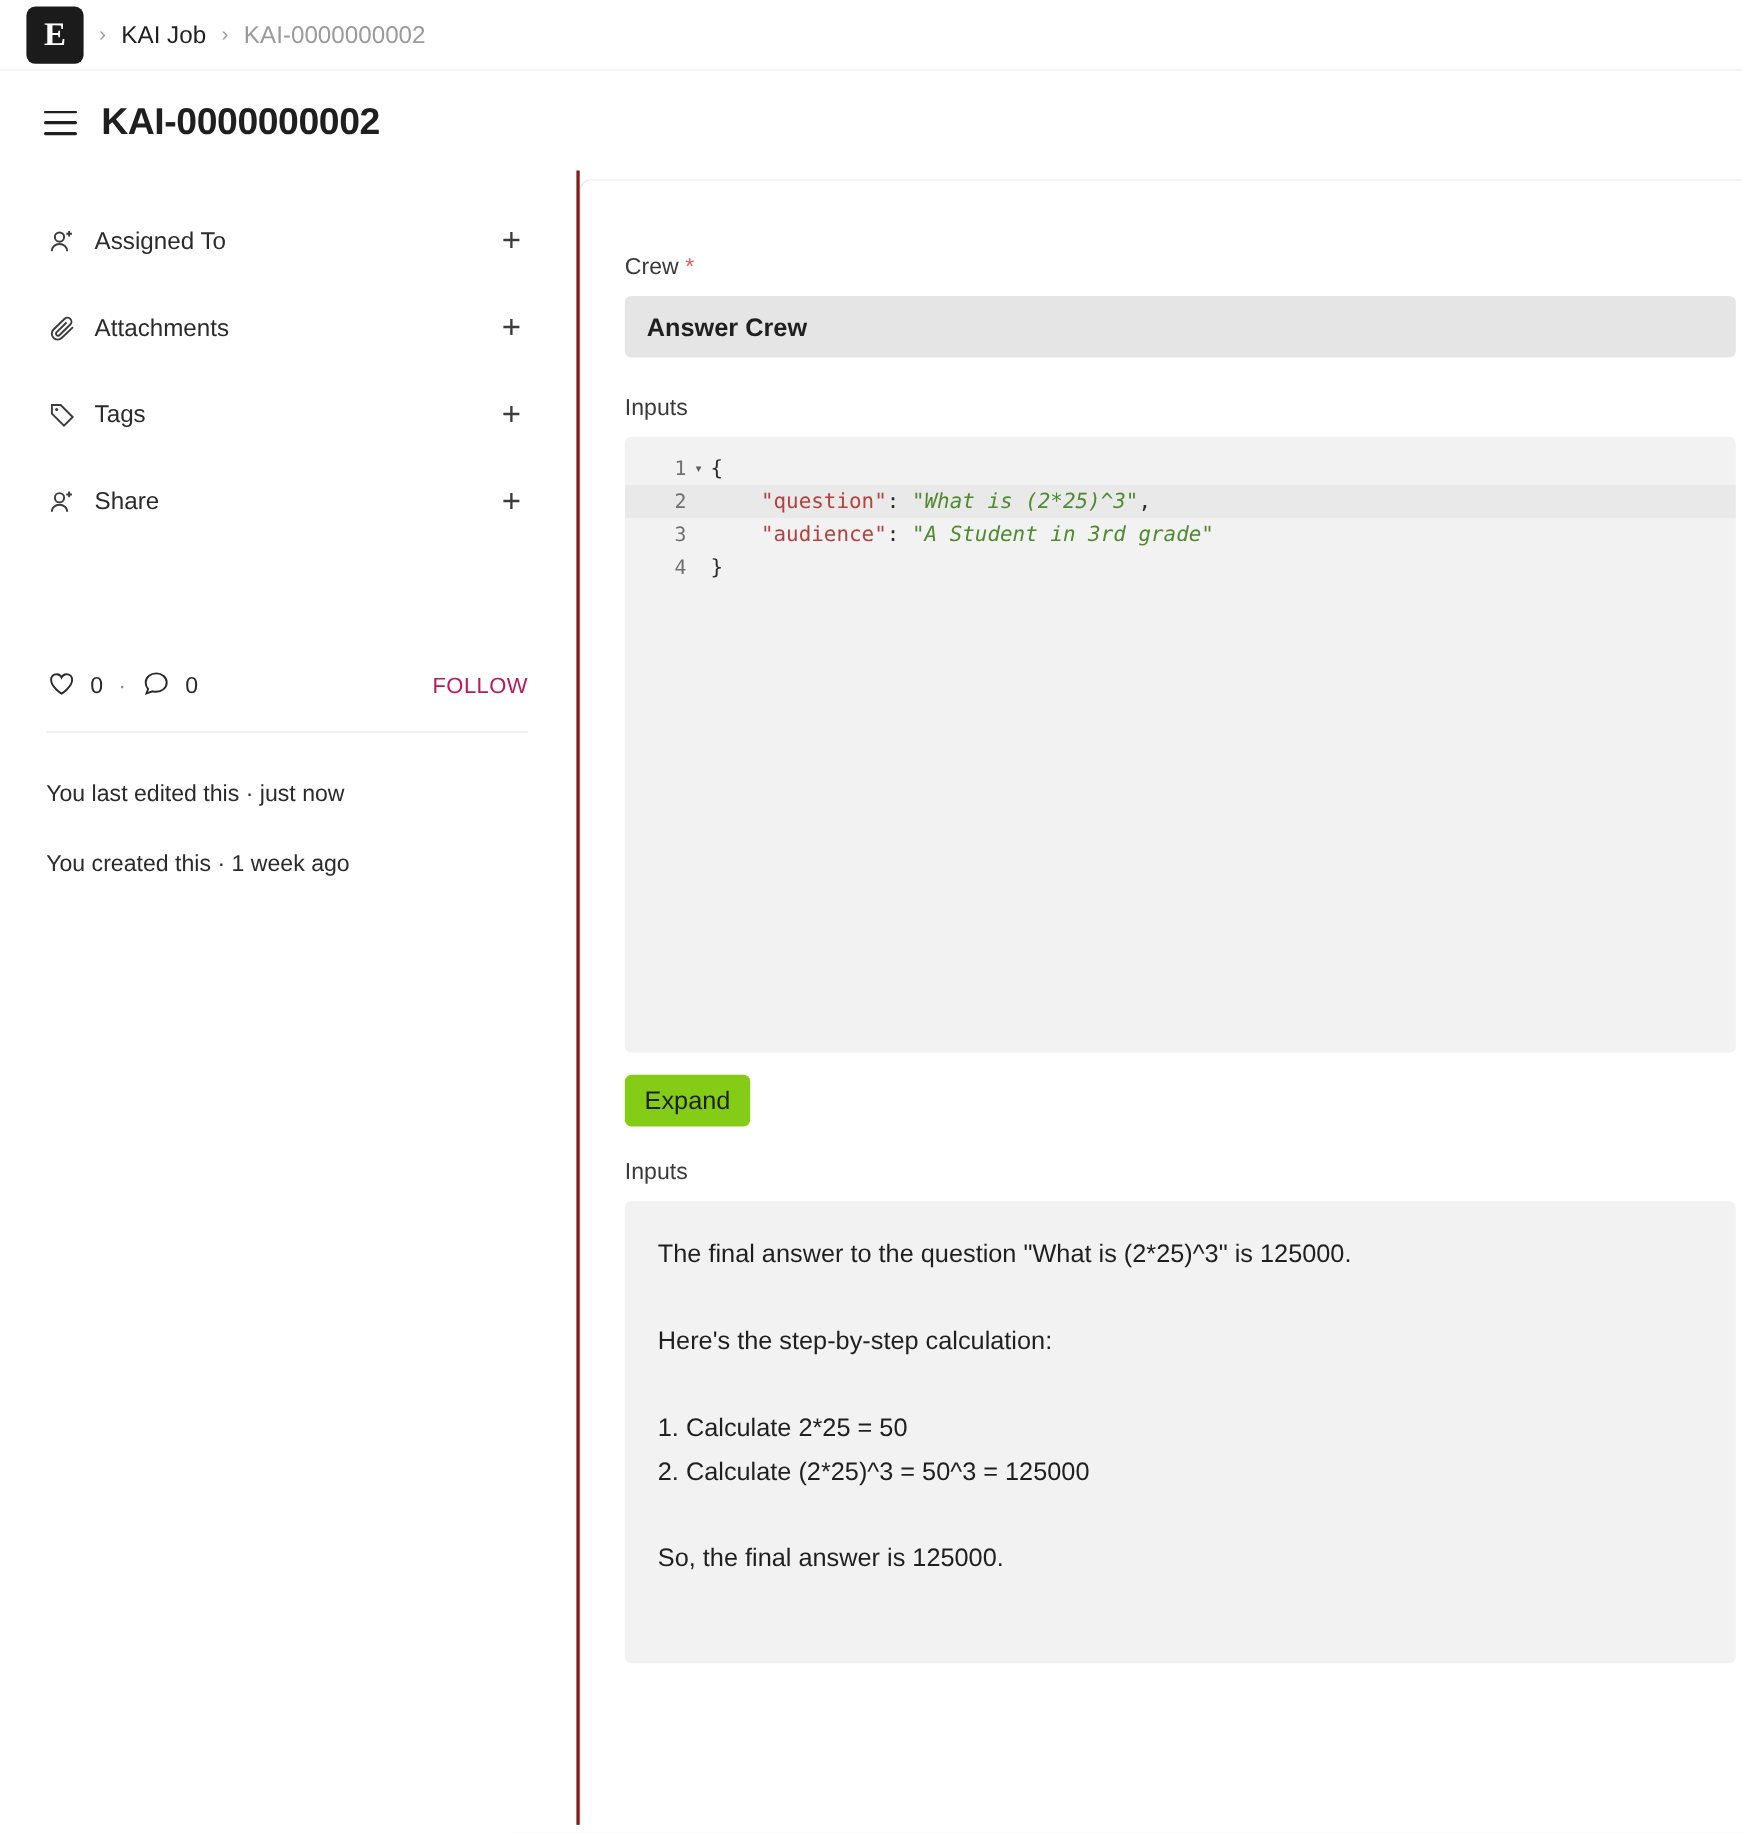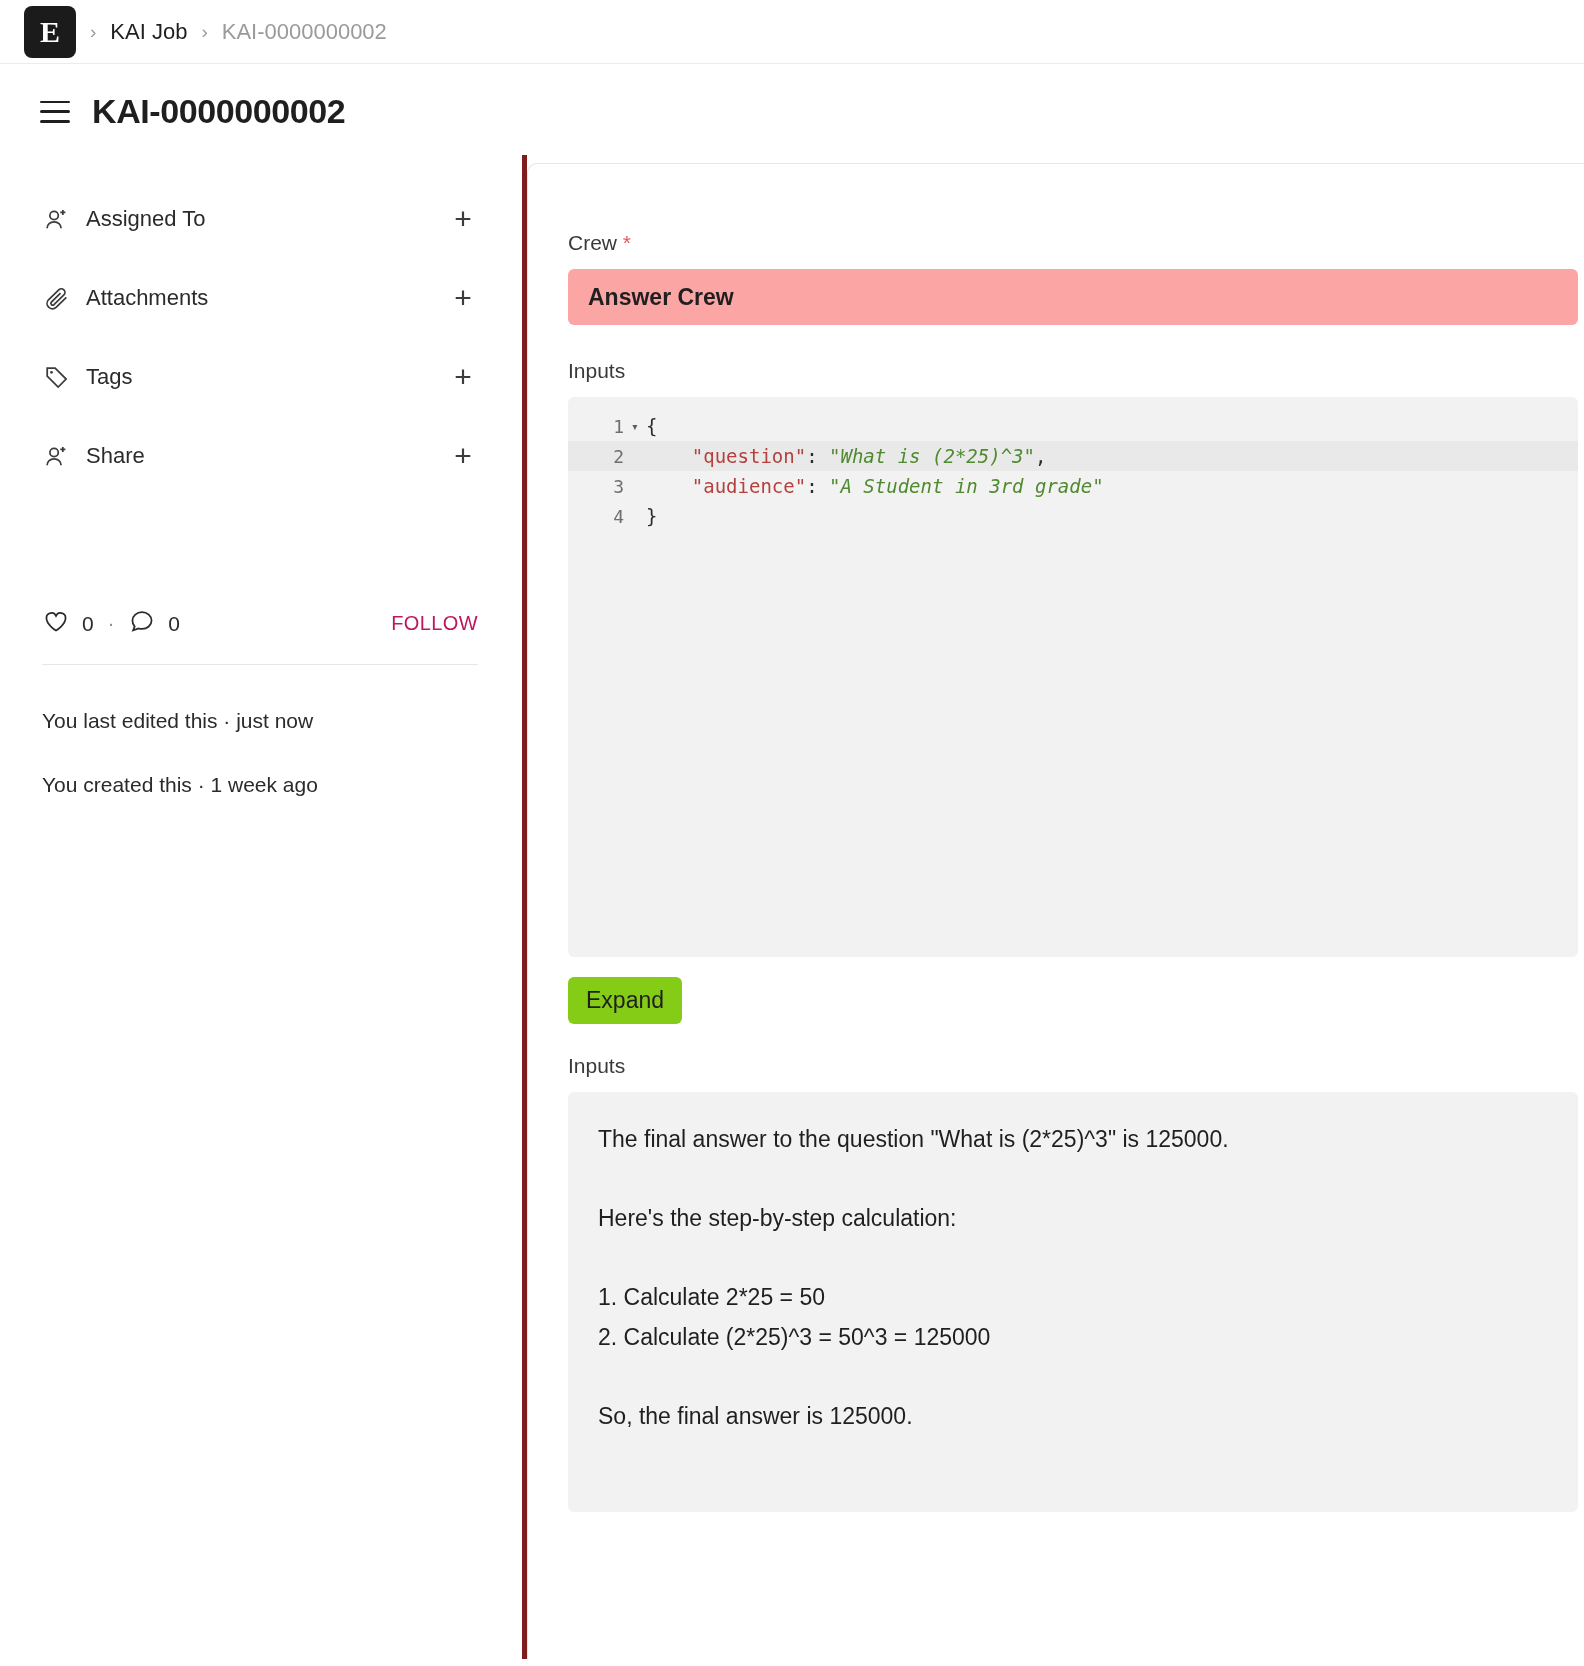--- a/index.html
+++ b/index.html
@@ -71,21 +71,21 @@
   
   .body-wrap {
     display: flex;
     height: calc(1666px - 64px - 98px);
   }
 
   
   .sidebar {
     width: 527px;
     flex: 0 0 527px;
-    border-right: 5px solid #7f1d1d;
+    border-right: 3px solid #7f1d1d;
     padding: 24px 44px 0 42px;
   }
   .side-row {
     display: flex;
     align-items: center;
     height: 79px;
     cursor: pointer;
   }
   .side-ico {
     width: 30px; height: 30px;
@@ -154,21 +154,21 @@
     overflow: hidden;
   }
   .field-label {
     font-size: 21px;
     color: #3a3a3a;
     margin-bottom: 14px;
   }
   .req { color: #e35c5c; }
 
   .crew-input {
-    background: #fca5a5;
+    background: #e5e5e5;
     border-radius: 6px;
     height: 56px;
     display: flex;
     align-items: center;
     padding: 0 20px;
     font-size: 23px;
     font-weight: bold;
     color: #1f1f1f;
     margin-bottom: 34px;
     width: 1010px;

